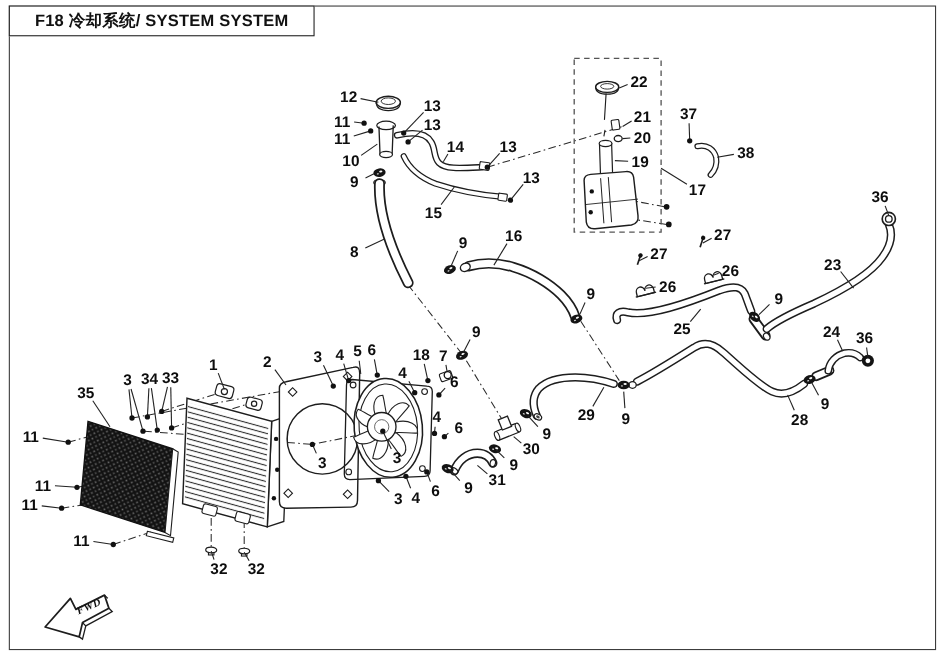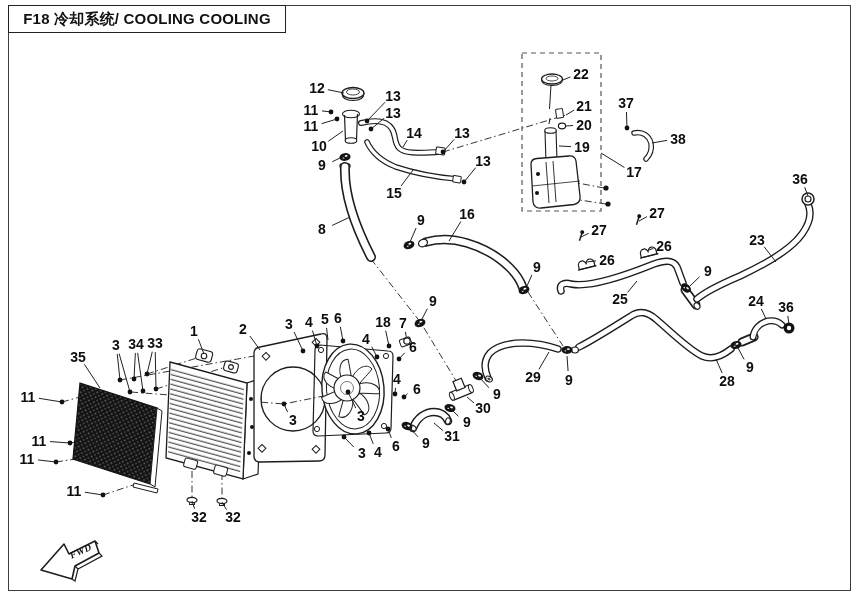--- a/index.html
+++ b/index.html
@@ -622,15 +622,15 @@
 
     <g>
       <path d="M41,570 L64,544 L69,554 L95,541 L99,553 L75,566 L72,579 Z" class="wh" stroke-width="1.6" stroke-linejoin="round"></path>
       <path d="M99,553 L102,556 L78,569 L75,566 M95,541 L98,544 M72,579 L75,581 L78,569" class="ln" stroke-width="1.2"></path>
       <text class="fwd-text" text-anchor="middle" transform="translate(82,554) rotate(-24)">FWD</text>
     </g>
   </svg>
 
   <div class="frame"></div>
   <div class="title-box">
-    <span>F18 冷却系统/ COOLING COOLING</span>
+    <span>F18 冷却系统/ SYSTEM SYSTEM</span>
   </div>
 </div>
 
 </body></html>

